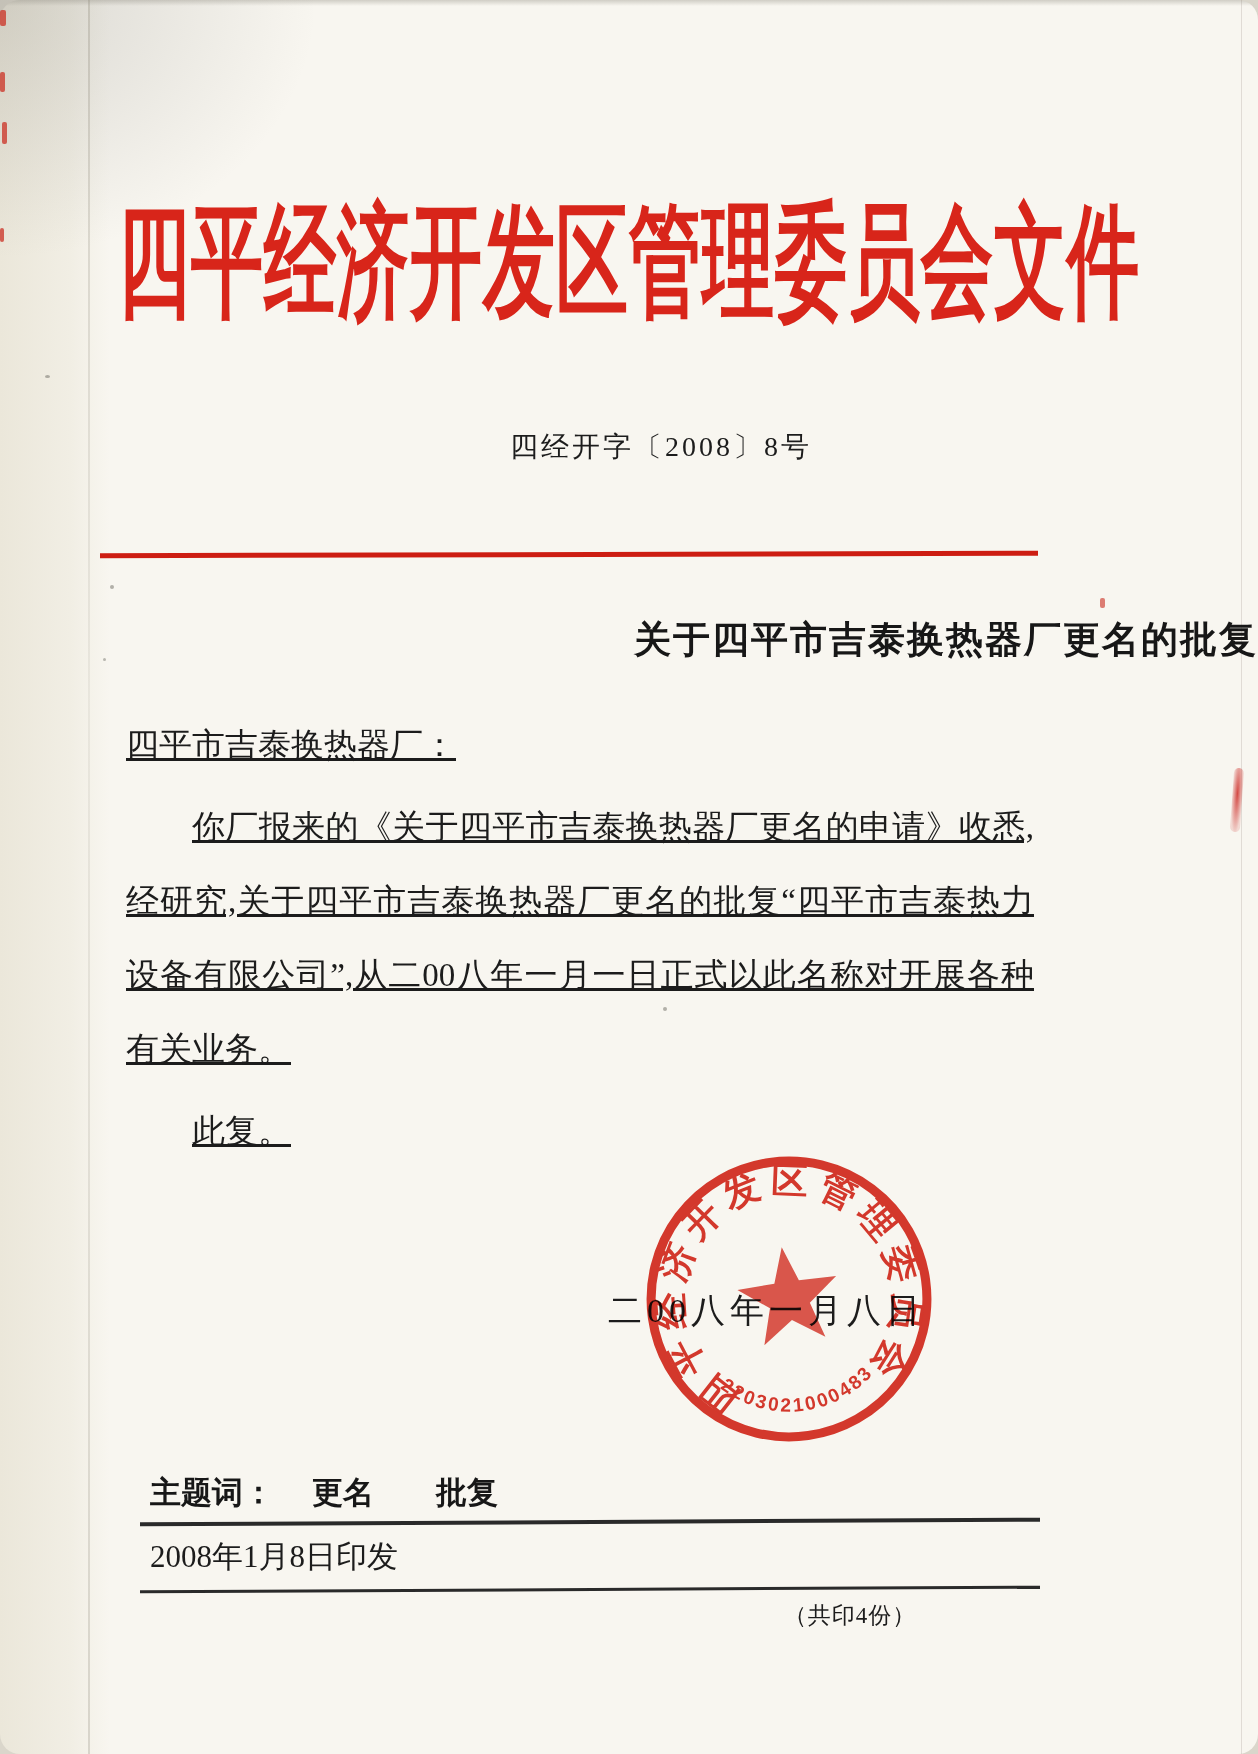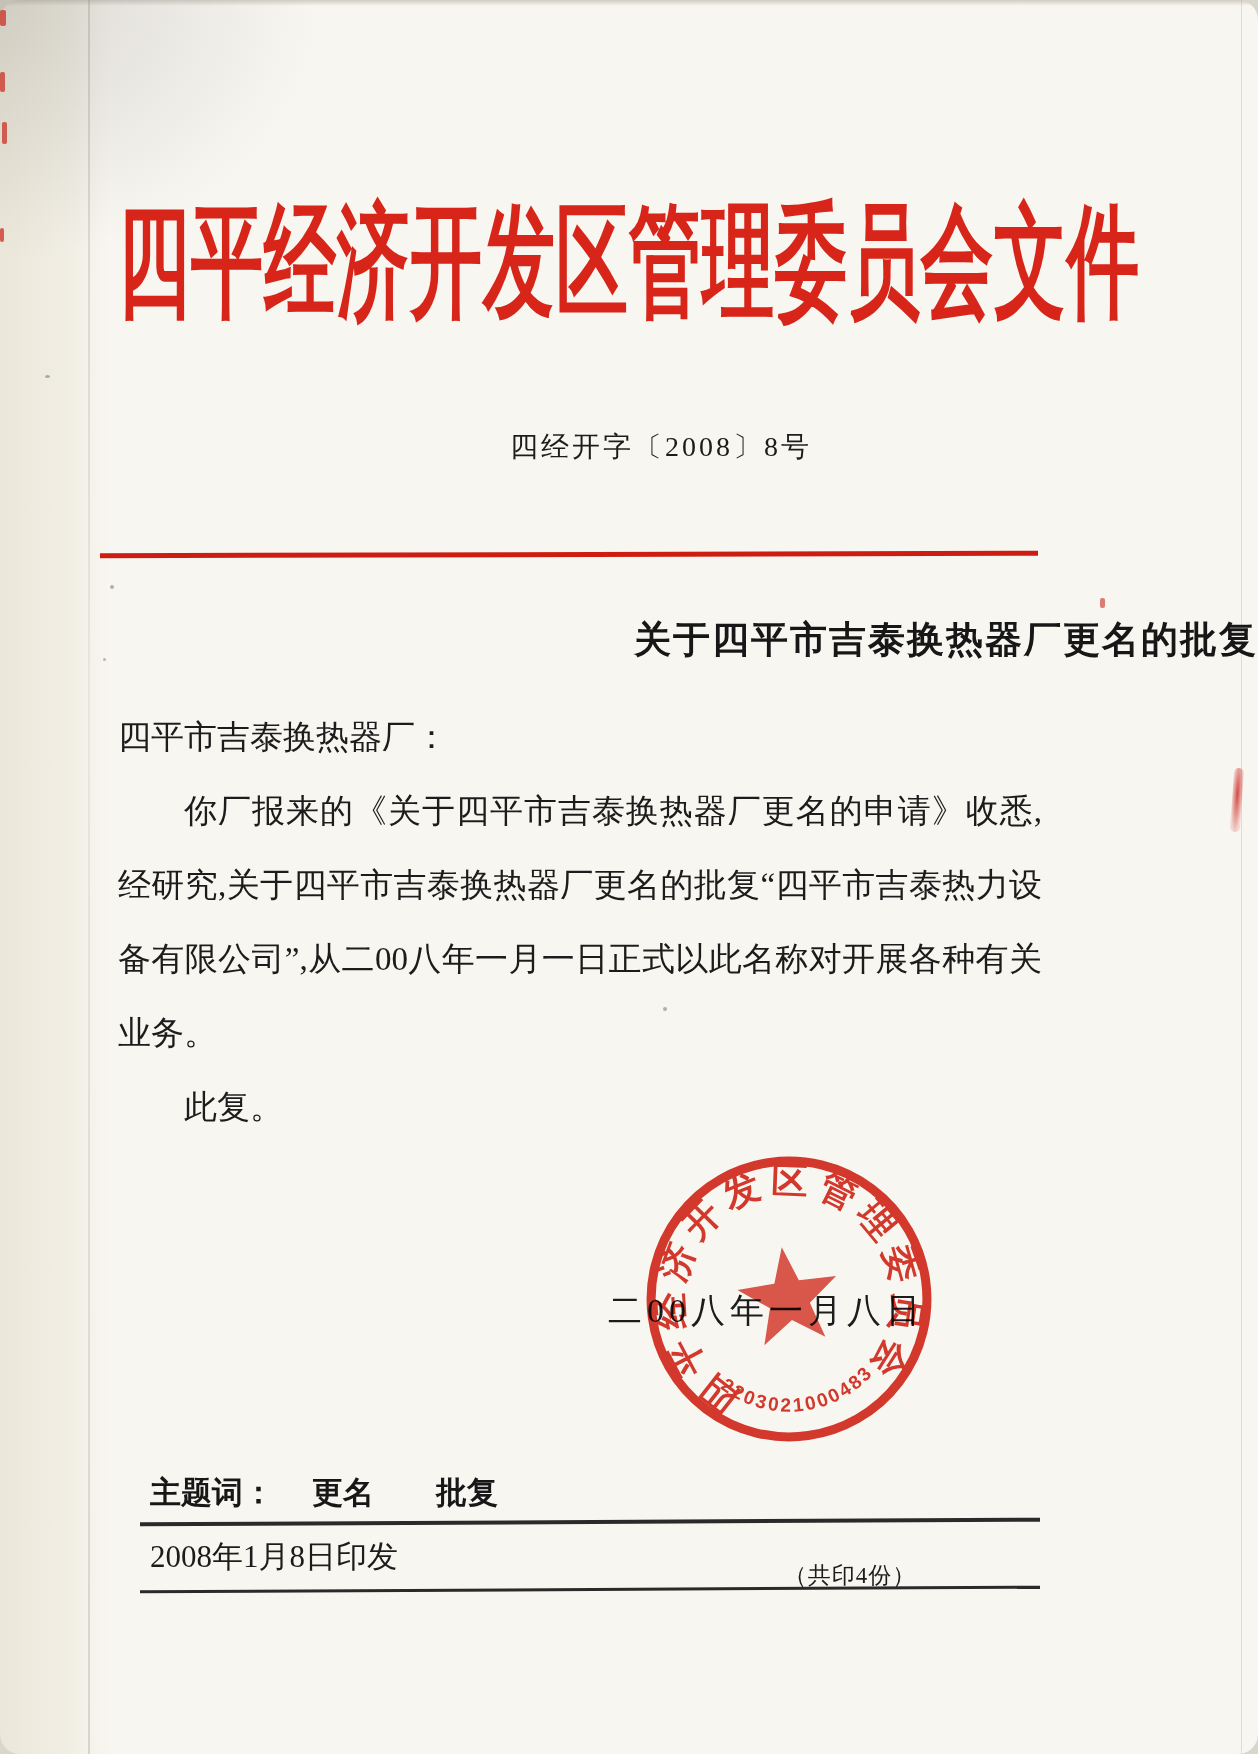--- a/index.html
+++ b/index.html
@@ -61,21 +61,21 @@
     position:absolute;left:0;top:615px;width:1258px;
     text-align:right;
     font-family:"Liberation Sans","DejaVu Sans",sans-serif;
     font-weight:bold;font-size:37px;color:#171717;letter-spacing:2px;
   }
   .body-block{
     position:absolute;left:118px;top:700px;width:924px;
     font-size:33px;line-height:74px;color:#1c1c1c;
     text-align:justify;text-justify:inter-ideograph;
   }
-  .body-block p{margin:0;}
+  .body-block p{margin:8px;text-decoration:underline;}
   .body-block p.indent{text-indent:2em;}
 
   .date-line{
     position:absolute;left:608px;top:1288px;
     font-size:34px;color:#1c1c1c;letter-spacing:5px;white-space:nowrap;
   }
   .seal{
     position:absolute;left:638px;top:1148px;width:302px;height:302px;
     mix-blend-mode:multiply;opacity:.93;
     transform:rotate(-8deg);
@@ -93,21 +93,21 @@
     position:absolute;left:140px;width:900px;height:4px;background:#2a2a2a;
   }
   .rule-top{top:1520px;transform:rotate(-0.3deg);}
   .rule-bottom{top:1588px;height:3px;transform:rotate(-0.3deg);}
   .footer-office-row{
     position:absolute;left:150px;top:1536px;width:880px;
     display:flex;justify-content:space-between;align-items:baseline;
     font-size:31px;color:#1c1c1c;
   }
   .copies-note{
-    position:absolute;left:700px;top:1560px;width:300px;
+    position:absolute;left:700px;top:1600px;width:300px;
     text-align:center;
     font-size:23px;color:#1c1c1c;letter-spacing:1px;
   }
 </style>
 </head>
 <body>
 
 <div class="page">
 
   <div class="corner-shade"></div>

